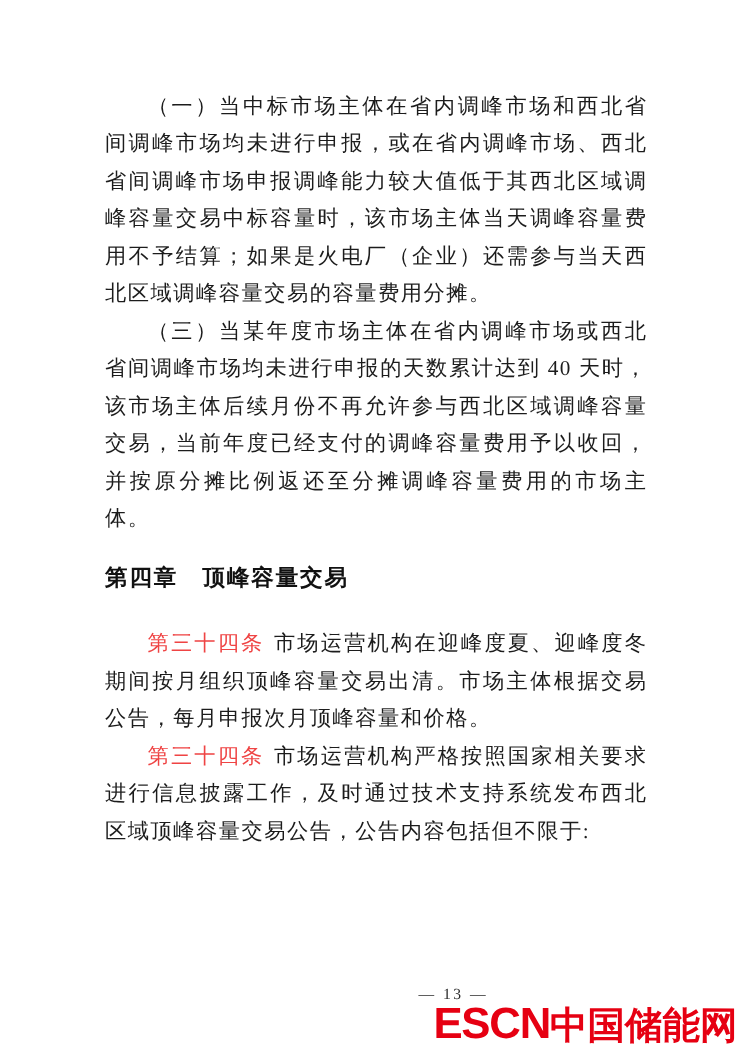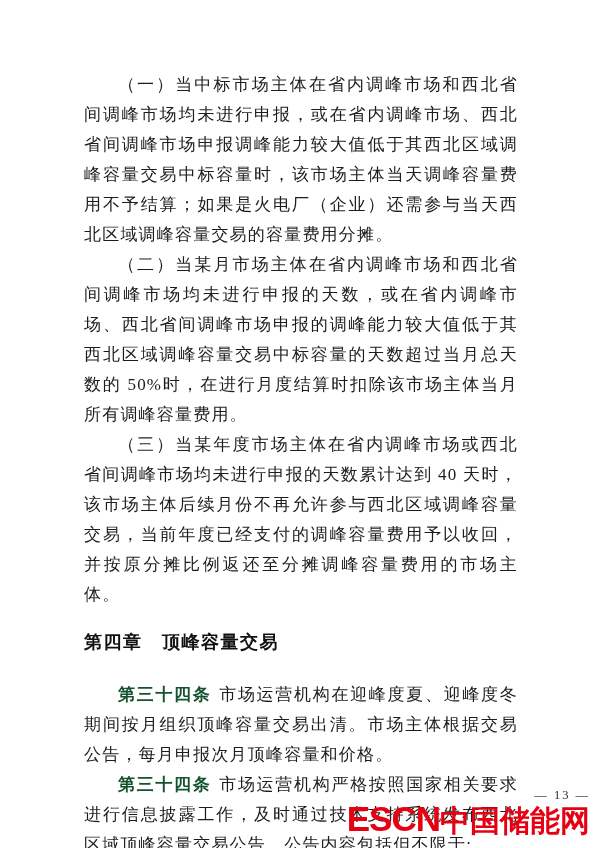--- a/index.html
+++ b/index.html
@@ -36,30 +36,30 @@
   .chapter {
     margin: 17px 0 23px 0;
     font-size: 18px;
     line-height: 30px;
     font-weight: 700;
     letter-spacing: 1.5px;
     font-family: "Liberation Sans", "DejaVu Sans", sans-serif;
     color: #111;
   }
   .article-label {
-    font-weight: 700;
+    font-weight: 400;
     font-family: "Liberation Sans", "DejaVu Sans", sans-serif;
     margin-right: 0.45em;
-    color: #14532d;
+    color: #ef4444;
   }
   .footer {
     position: absolute;
     right: 20px;
     bottom: 6px;
-    text-align: right;
+    text-align: left;
   }
   .page-number {
     font-size: 12.5px;
     line-height: 14px;
     letter-spacing: 2px;
     color: #2a2a2a;
     font-family: "Liberation Serif", "DejaVu Serif", serif;
     margin-bottom: 1px;
   }
   .logo {
@@ -86,21 +86,20 @@
 </style>
 </head>
 <body>
 
 <div class="page">
 
   <div class="content">
 
     <p class="para">（一）当中标市场主体在省内调峰市场和西北省间调峰市场均未进行申报，或在省内调峰市场、西北省间调峰市场申报调峰能力较大值低于其西北区域调峰容量交易中标容量时，该市场主体当天调峰容量费用不予结算；如果是火电厂（企业）还需参与当天西北区域调峰容量交易的容量费用分摊。</p>
 
-    <p class="para">（二）当某月市场主体在省内调峰市场和西北省间调峰市场均未进行申报的天数，或在省内调峰市场、西北省间调峰市场申报的调峰能力较大值低于其西北区域调峰容量交易中标容量的天数超过当月总天数的 50%时，在进行月度结算时扣除该市场主体当月所有调峰容量费用。</p>
 
     <p class="para">（三）当某年度市场主体在省内调峰市场或西北省间调峰市场均未进行申报的天数累计达到 40 天时，该市场主体后续月份不再允许参与西北区域调峰容量交易，当前年度已经支付的调峰容量费用予以收回，并按原分摊比例返还至分摊调峰容量费用的市场主体。</p>
 
     <h2 class="chapter">第四章　顶峰容量交易</h2>
 
     <p class="para"><span class="article-label">第三十四条</span><span>市场运营机构在迎峰度夏、迎峰度冬期间按月组织顶峰容量交易出清。市场主体根据交易公告，每月申报次月顶峰容量和价格。</span></p>
 
     <p class="para"><span class="article-label">第三十四条</span><span>市场运营机构严格按照国家相关要求进行信息披露工作，及时通过技术支持系统发布西北区域顶峰容量交易公告，公告内容包括但不限于:</span></p>
 
   </div>

